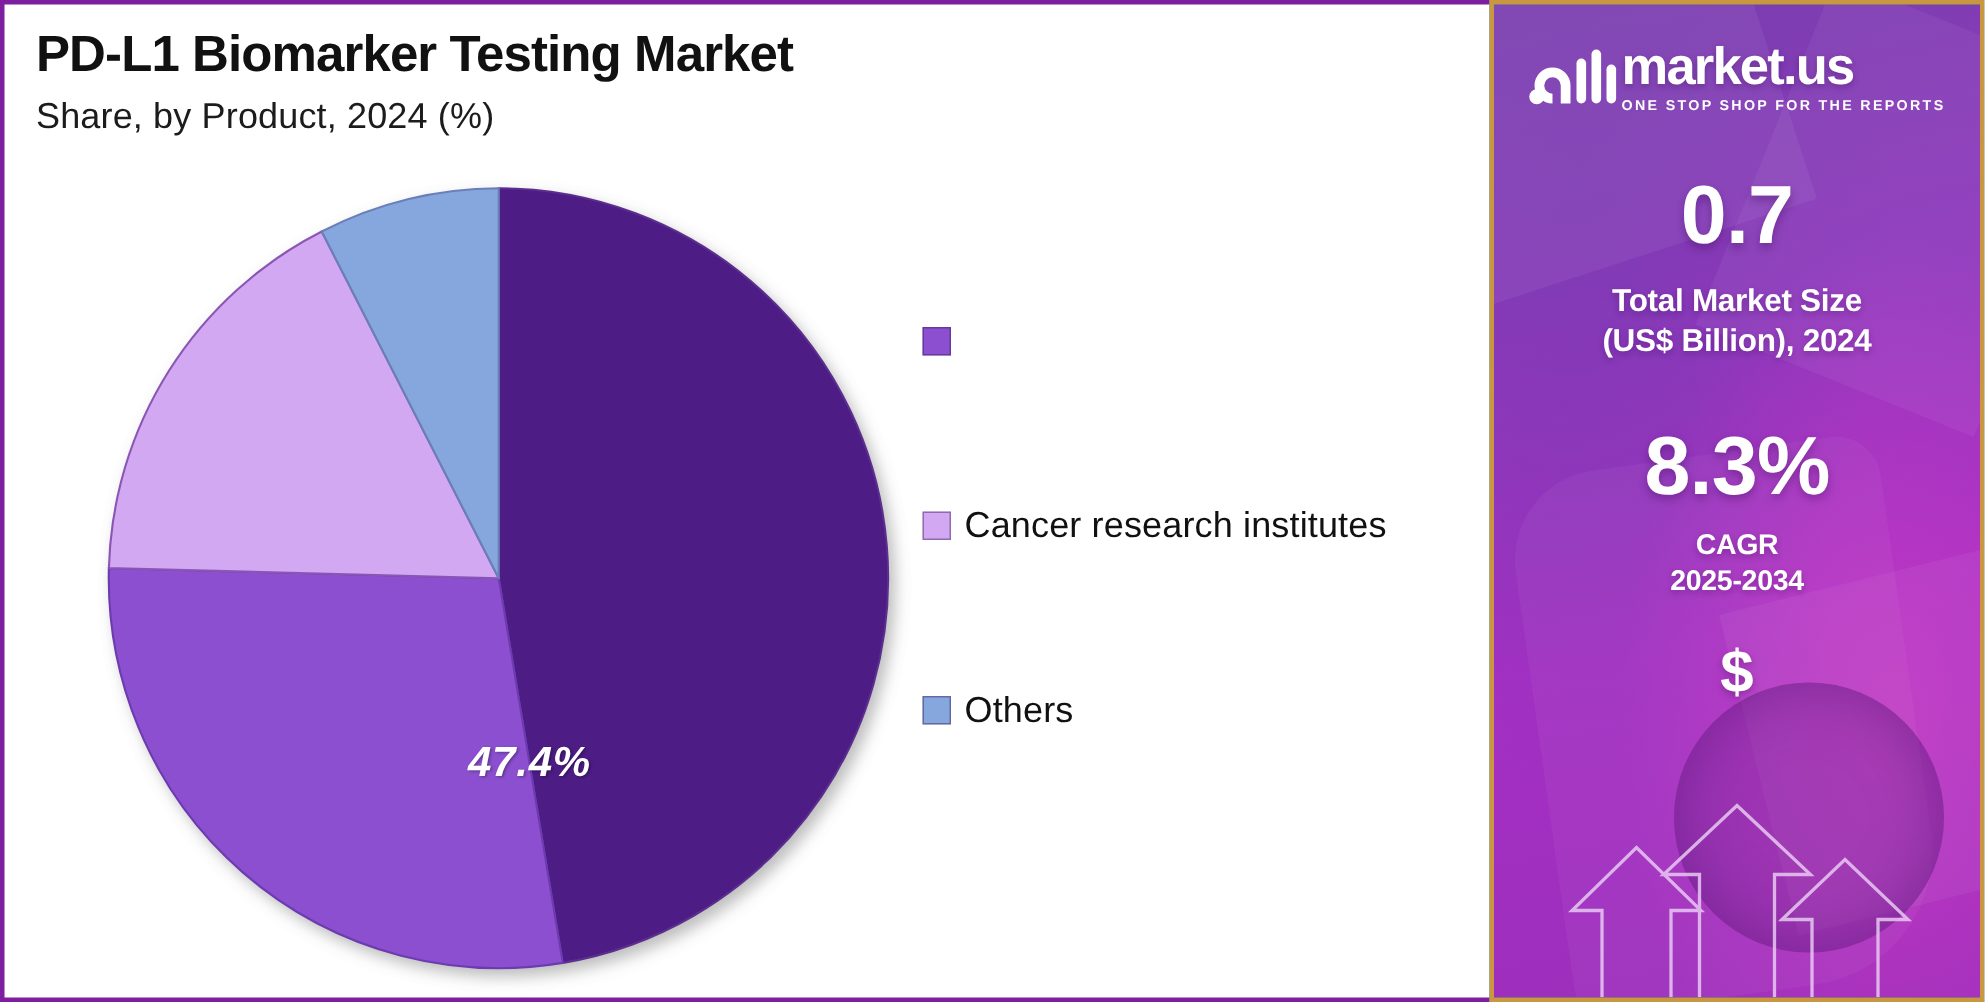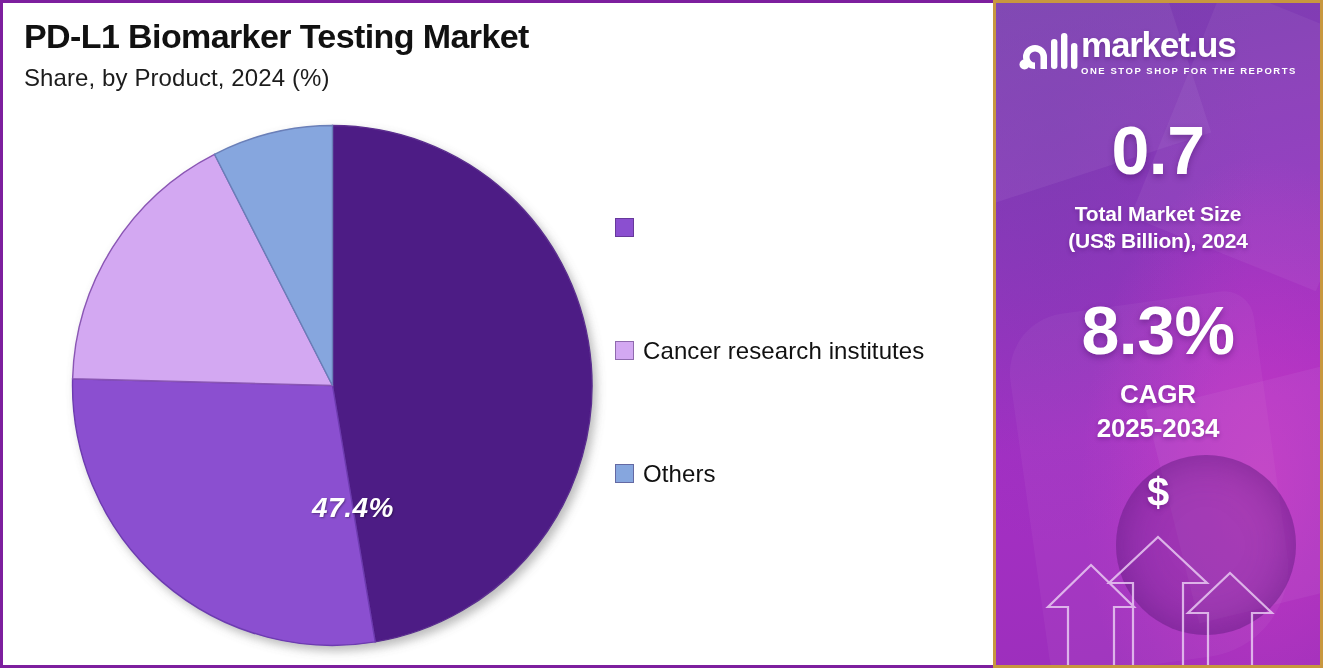--- a/index.html
+++ b/index.html
@@ -104,31 +104,31 @@
     font-size:35px; font-weight:bold; line-height:0.95;
     letter-spacing:-1.2px;
     text-shadow:0 2px 4px rgba(60,10,90,0.35);
   }
   .brand-tagline {
     font-size:9.5px; font-weight:bold; letter-spacing:1.55px;
     margin-top:4px; white-space:nowrap;
   }
 
   .big-stat {
-    font-size:68px; font-weight:bold; line-height:1;
+    font-size:55px; font-weight:bold; line-height:1;
     margin-top:40px; letter-spacing:-0.5px;
     text-shadow:0 3px 6px rgba(60,10,90,0.38);
   }
   .stat-caption {
     font-size:21px; font-weight:bold; line-height:1.25;
     margin-top:17px; letter-spacing:-0.2px;
     text-shadow:0 2px 4px rgba(60,10,90,0.32);
   }
   .big-stat.second { margin-top:42px; }
-  .stat-caption.second { font-size:26px; margin-top:14px; line-height:1.3; }
+  .stat-caption.second { font-size:19px; margin-top:14px; line-height:1.3; }
 
   .dollar {
     font-size:40px; font-weight:bold; margin-top:27px;
     line-height:1; text-shadow:0 2px 5px rgba(60,10,90,0.35);
   }
 
   .arrows { position:absolute; left:0; right:0; bottom:0; height:130px; z-index:2; }
 </style>
 </head>
 <body>

